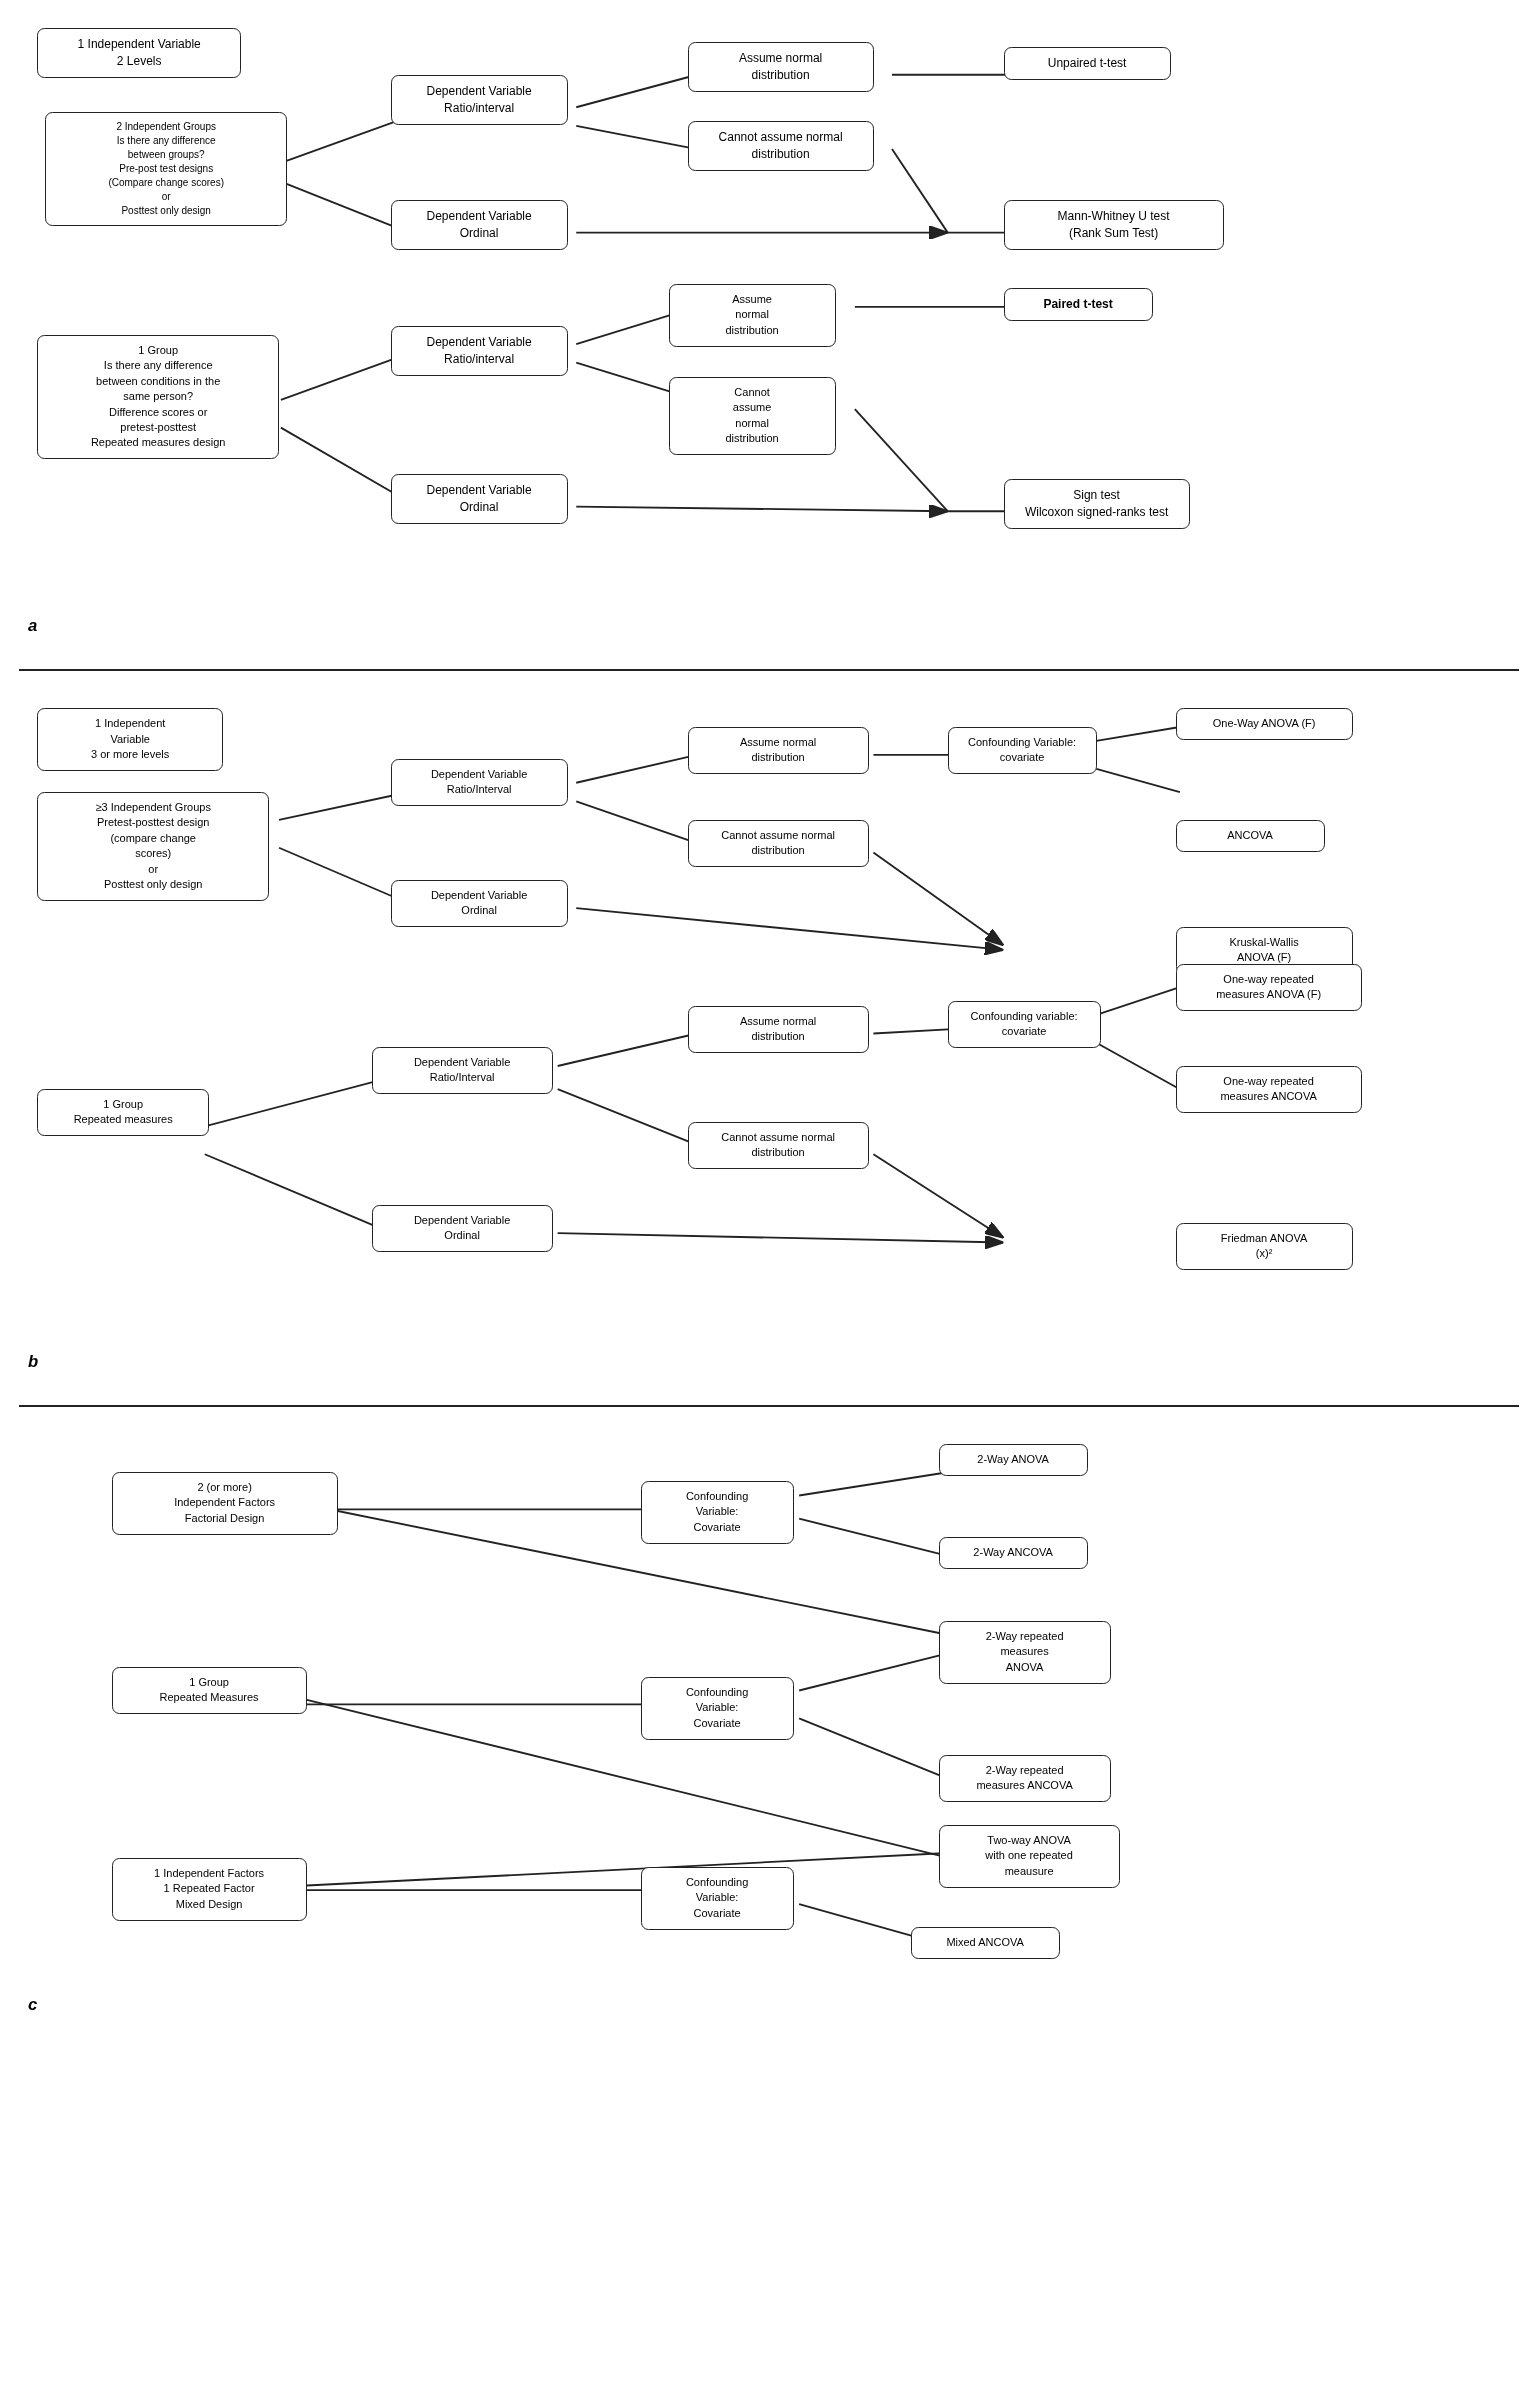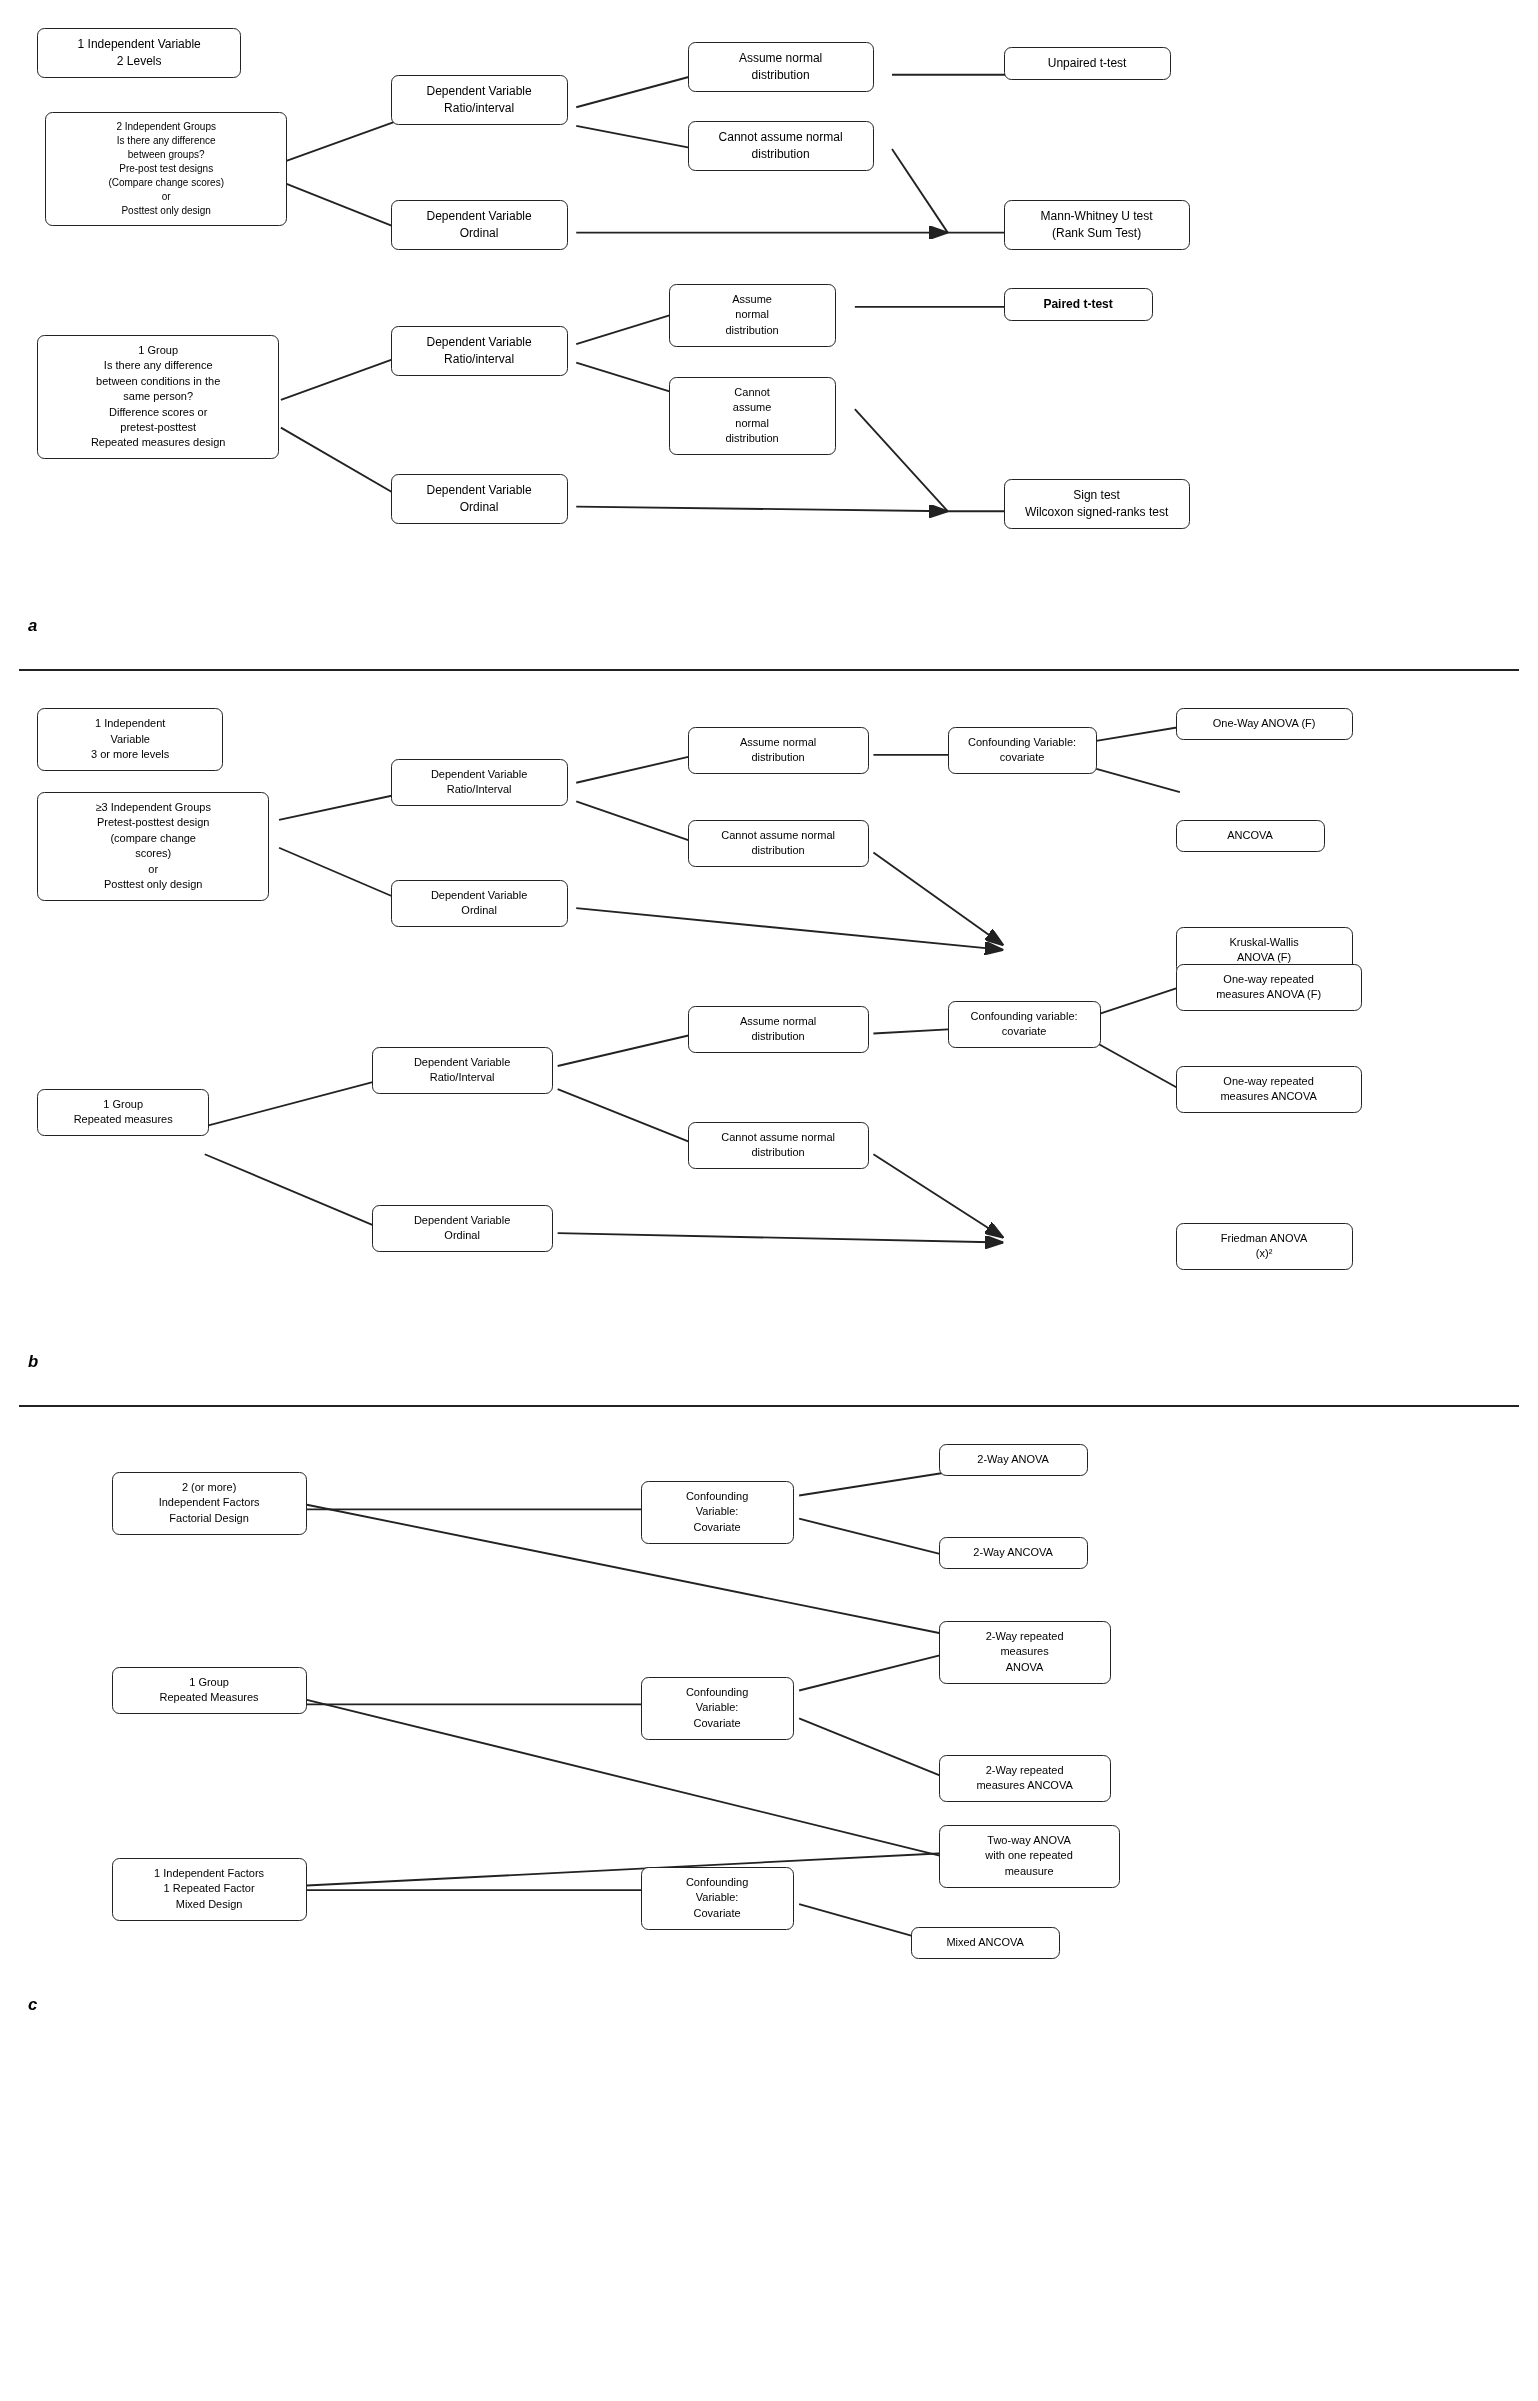--- a/index.html
+++ b/index.html
@@ -139,21 +139,21 @@
     </div>
 
     <div class="box" style="left:669px; top:102px; width:186px;">
       <span>Cannot assume normal<br>distribution</span>
     </div>
 
     <div class="box" style="left:985px; top:28px; width:167px;">
       <span>Unpaired t-test</span>
     </div>
 
-    <div class="box" style="left:985px; top:181px; width:186px;">
+    <div class="box" style="left:985px; top:181px; width:220px;">
       <span>Mann-Whitney U test<br>(Rank Sum Test)</span>
     </div>
 
     <div class="box" style="left:372px; top:307px; width:177px;">
       <span>Dependent Variable<br>Ratio/interval</span>
     </div>
 
     <div class="box" style="left:372px; top:455px; width:177px;">
       <span>Dependent Variable<br>Ordinal</span>
     </div>
@@ -329,21 +329,21 @@
 
       <line x1="310" y1="75" x2="1000" y2="215"></line>
 
       <line x1="310" y1="285" x2="1000" y2="455"></line>
 
       <line x1="840" y1="505" x2="1000" y2="550"></line>
 
       <line x1="310" y1="485" x2="1000" y2="450"></line>
     </svg>
 
-    <div class="box" style="left:93px; top:37px; width:195px; font-size:11px;">
+    <div class="box" style="left:93px; top:37px; width:226px; font-size:11px;">
       <span>2 (or more)<br>Independent Factors<br>Factorial Design</span>
     </div>
 
     <div class="box" style="left:622px; top:46px; width:153px; font-size:11px;">
       <span>Confounding<br>Variable:<br>Covariate</span>
     </div>
 
     <div class="box" style="left:920px; top:9.3px; width:149px; font-size:11px;">
       <span>2-Way ANOVA</span>
     </div>

